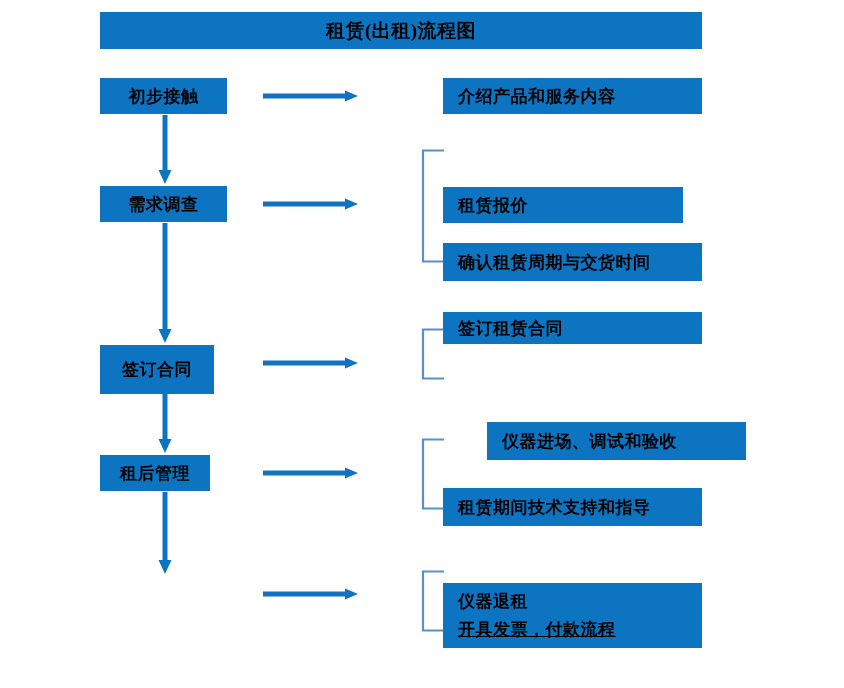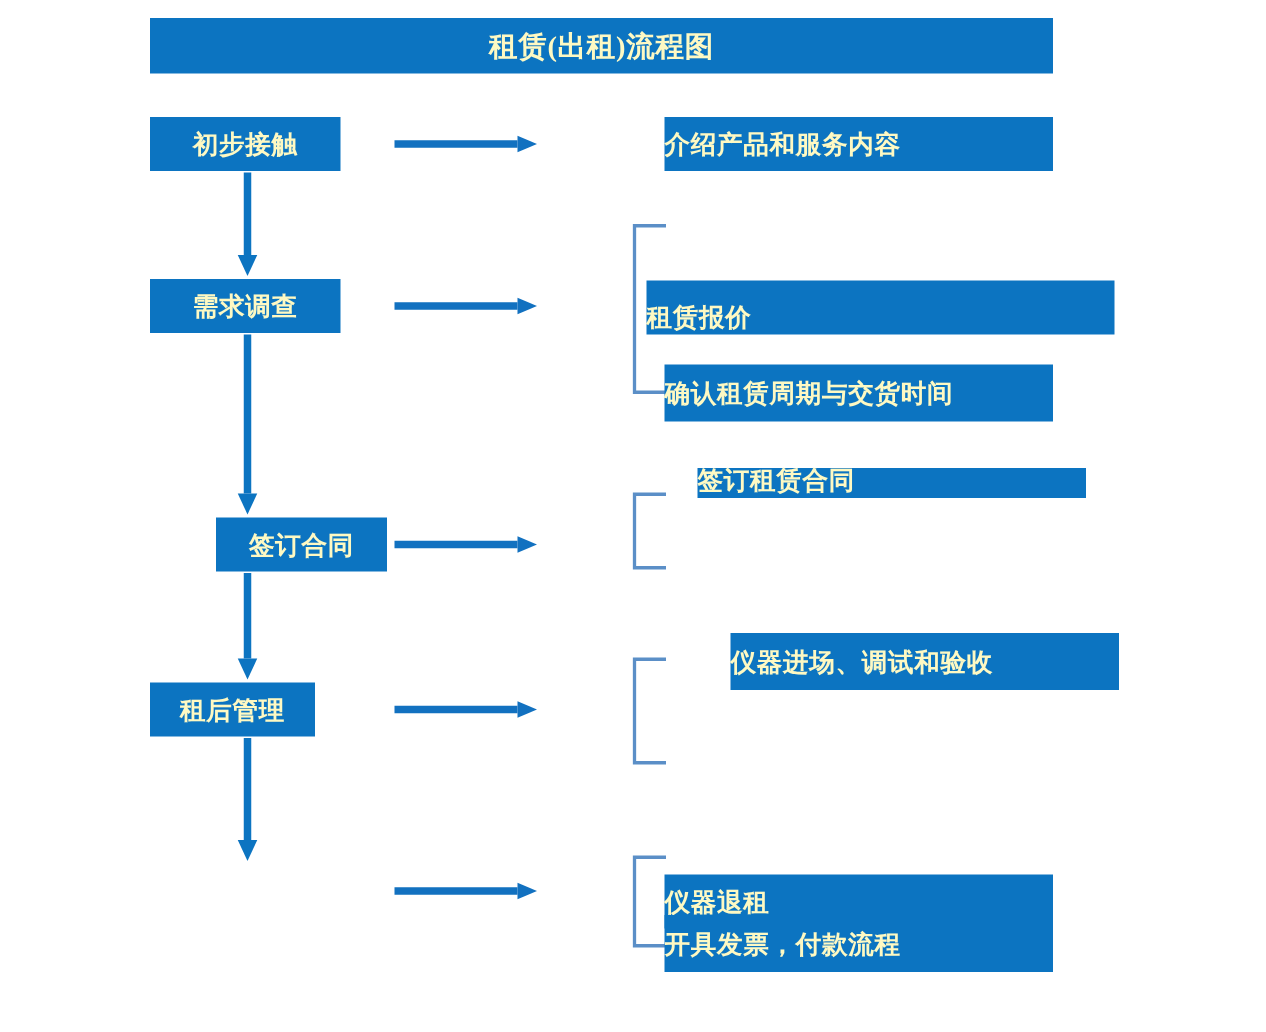--- a/index.html
+++ b/index.html
@@ -14,38 +14,39 @@
     overflow: hidden;
   }
   #canvas {
     position: relative;
     width: 844px;
     height: 688px;
   }
   .box {
     position: absolute;
     background: #0C74C1;
-    color: #fef9c3;
+    color: #000000;
     display: flex;
     align-items: center;
     box-sizing: border-box;
     font-weight: bold;
     letter-spacing: 0.5px;
     white-space: nowrap;
   }
   .title-bar {
     justify-content: center;
     font-size: 19px;
   }
   .stage-box {
     justify-content: center;
     font-size: 17px;
   }
   .detail-box {
     justify-content: flex-start;
+    padding-left: 15px;
     font-size: 17px;
   }
   .h-arrow {
     position: absolute;
     height: 12px;
   }
   .v-arrow {
     position: absolute;
     width: 14px;
   }
@@ -64,21 +65,21 @@
   </div>
 
   <div class="box stage-box" style="left:100px; top:78px; width:127px; height:36px;">
     <span>初步接触</span>
   </div>
 
   <div class="box stage-box" style="left:100px; top:186px; width:127px; height:36px;">
     <span>需求调查</span>
   </div>
 
-  <div class="box stage-box" style="left:100px; top:345px; width:114px; height:36px;margin-left:44px;">
+  <div class="box stage-box" style="left:100px; top:345px; width:114px; height:49px;">
     <span>签订合同</span>
   </div>
 
   <div class="box stage-box" style="left:100px; top:455px; width:110px; height:36px;">
     <span>租后管理</span>
   </div>
 
 
   <div class="v-arrow" style="left:158px; top:115px; height:70px;">
     <svg width="14" height="70" viewBox="0 0 14 70">
@@ -165,39 +166,42 @@
     <svg width="24" height="62" viewBox="0 0 24 62">
       <path d="M23 1.5 L2 1.5 L2 60.5 L23 60.5" fill="none" stroke="#5B8FC7" stroke-width="2.2"></path>
     </svg>
   </div>
 
   <div class="box detail-box" style="left:443px; top:78px; width:259px; height:36px;">
     <span>介绍产品和服务内容</span>
   </div>
 
 
-  <div class="box detail-box" style="left:431px; top:187px; width:312px; height:36px;align-items:flex-end;">
+  <div class="box detail-box" style="left:443px; top:187px; width:240px; height:36px;">
     <span>租赁报价</span>
   </div>
 
   <div class="box detail-box" style="left:443px; top:243px; width:259px; height:38px;">
     <span>确认租赁周期与交货时间</span>
   </div>
 
-  <div class="box detail-box" style="left:465px; top:312px; width:259px; height:20px;align-items:flex-end;">
+  <div class="box detail-box" style="left:443px; top:312px; width:259px; height:32px;">
     <span>签订租赁合同</span>
   </div>
 
 
   <div class="box detail-box" style="left:443px; top:422px; width:259px; height:38px;margin-left:44px;">
     <span>仪器进场、调试和验收</span>
   </div>
 
+  <div class="box detail-box" style="left:443px; top:488px; width:259px; height:38px;">
+    <span>租赁期间技术支持和指导</span>
+  </div>
 
   <div class="box detail-box" style="left:443px; top:556px; width:259px; height:36px;margin-top:27px;">
     <span>仪器退租</span>
   </div>
 
-  <div class="box detail-box" style="left:443px; top:610px; width:259px; height:38px;">
+  <div class="box detail-box" style="left:443px; top:610px; width:259px; height:38px;text-decoration:underline;">
     <span>开具发票，付款流程</span>
   </div>
 
 </div>
 
 </body></html>

